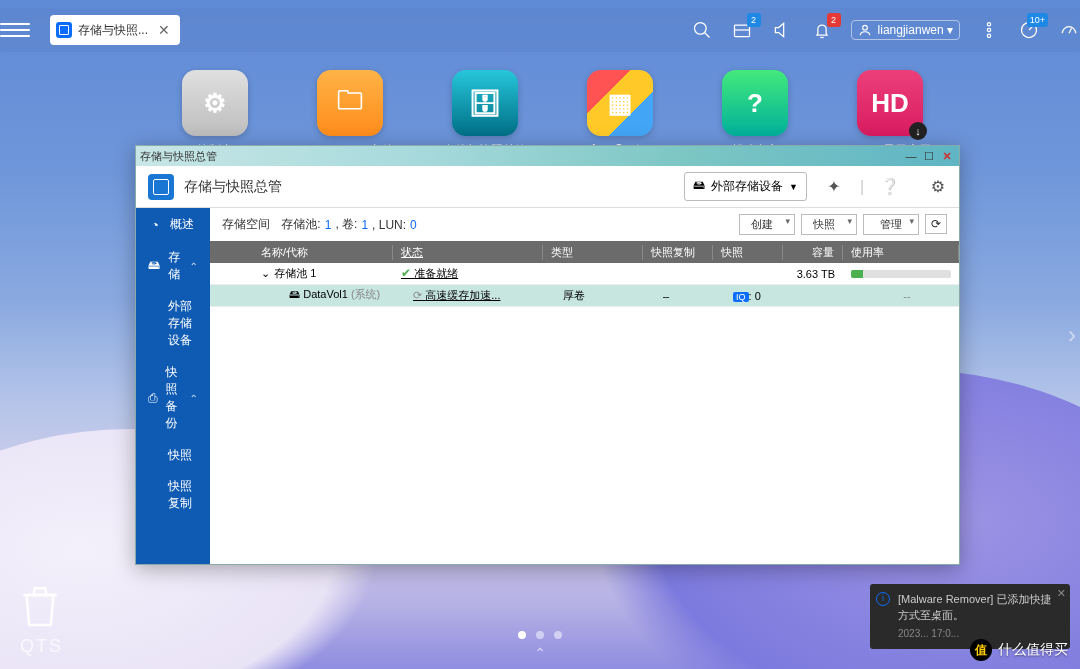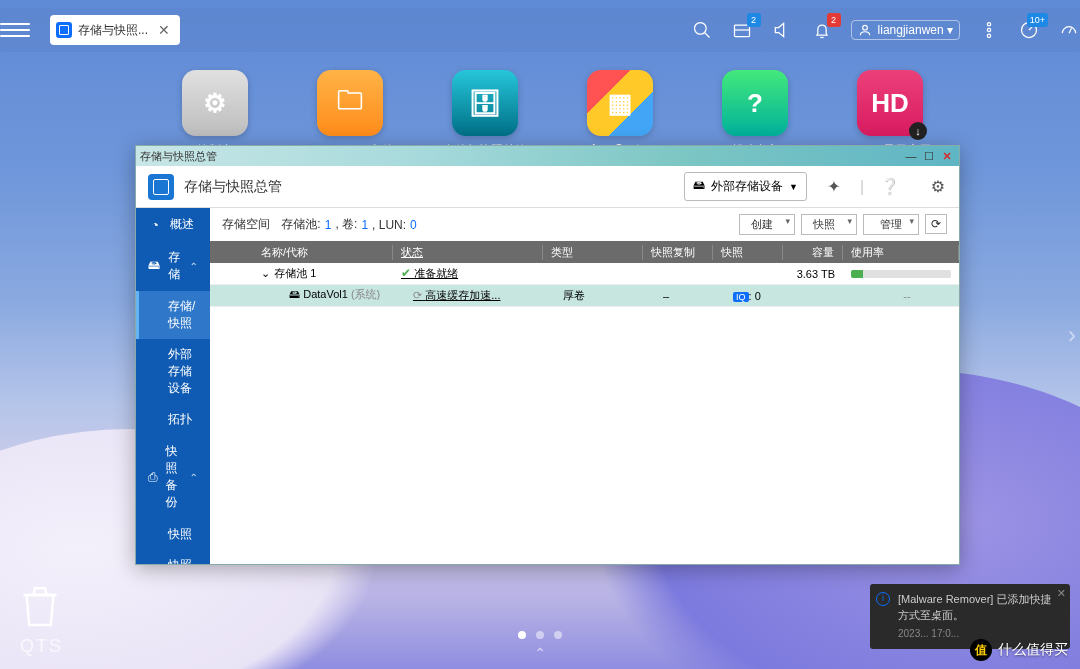--- a/index.html
+++ b/index.html
@@ -304,23 +304,21 @@
         <div class="side-sect head">
           <span class="s-icon">◔</span>
           <span>概述</span>
         </div>
         <div class="side-sect head">
           <span class="s-icon">🖴</span>
           <span>存储</span>
           <span class="chev">⌃</span>
         </div>
         <div id="storage-subs">
-            <div class="side-sub active">存储/快照</div>
             <div class="side-sub">外部存储设备</div>
-            <div class="side-sub">拓扑</div>
           </div>
         <div class="side-sect head">
           <span class="s-icon">⎙</span>
           <span>快照备份</span>
           <span class="chev">⌃</span>
         </div>
         <div id="snapshot-subs">
             <div class="side-sub">快照</div>
             <div class="side-sub">快照复制</div>
           </div>

